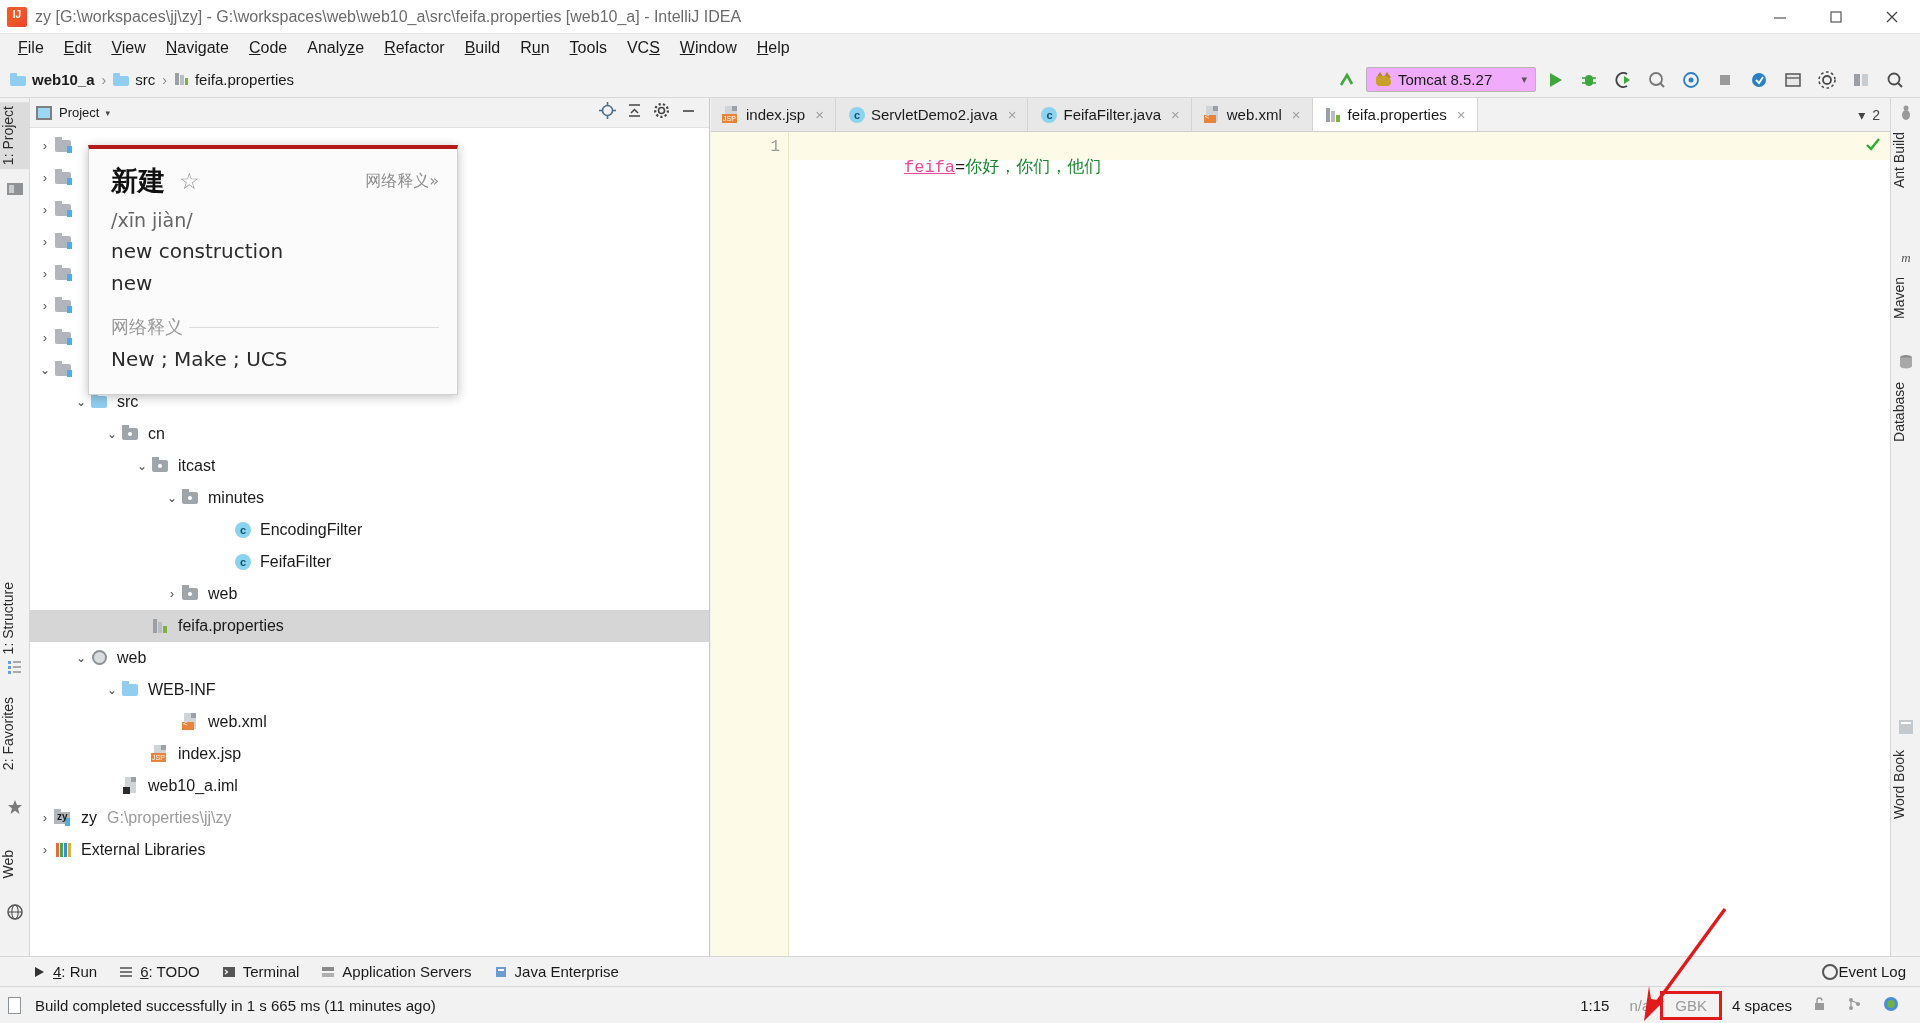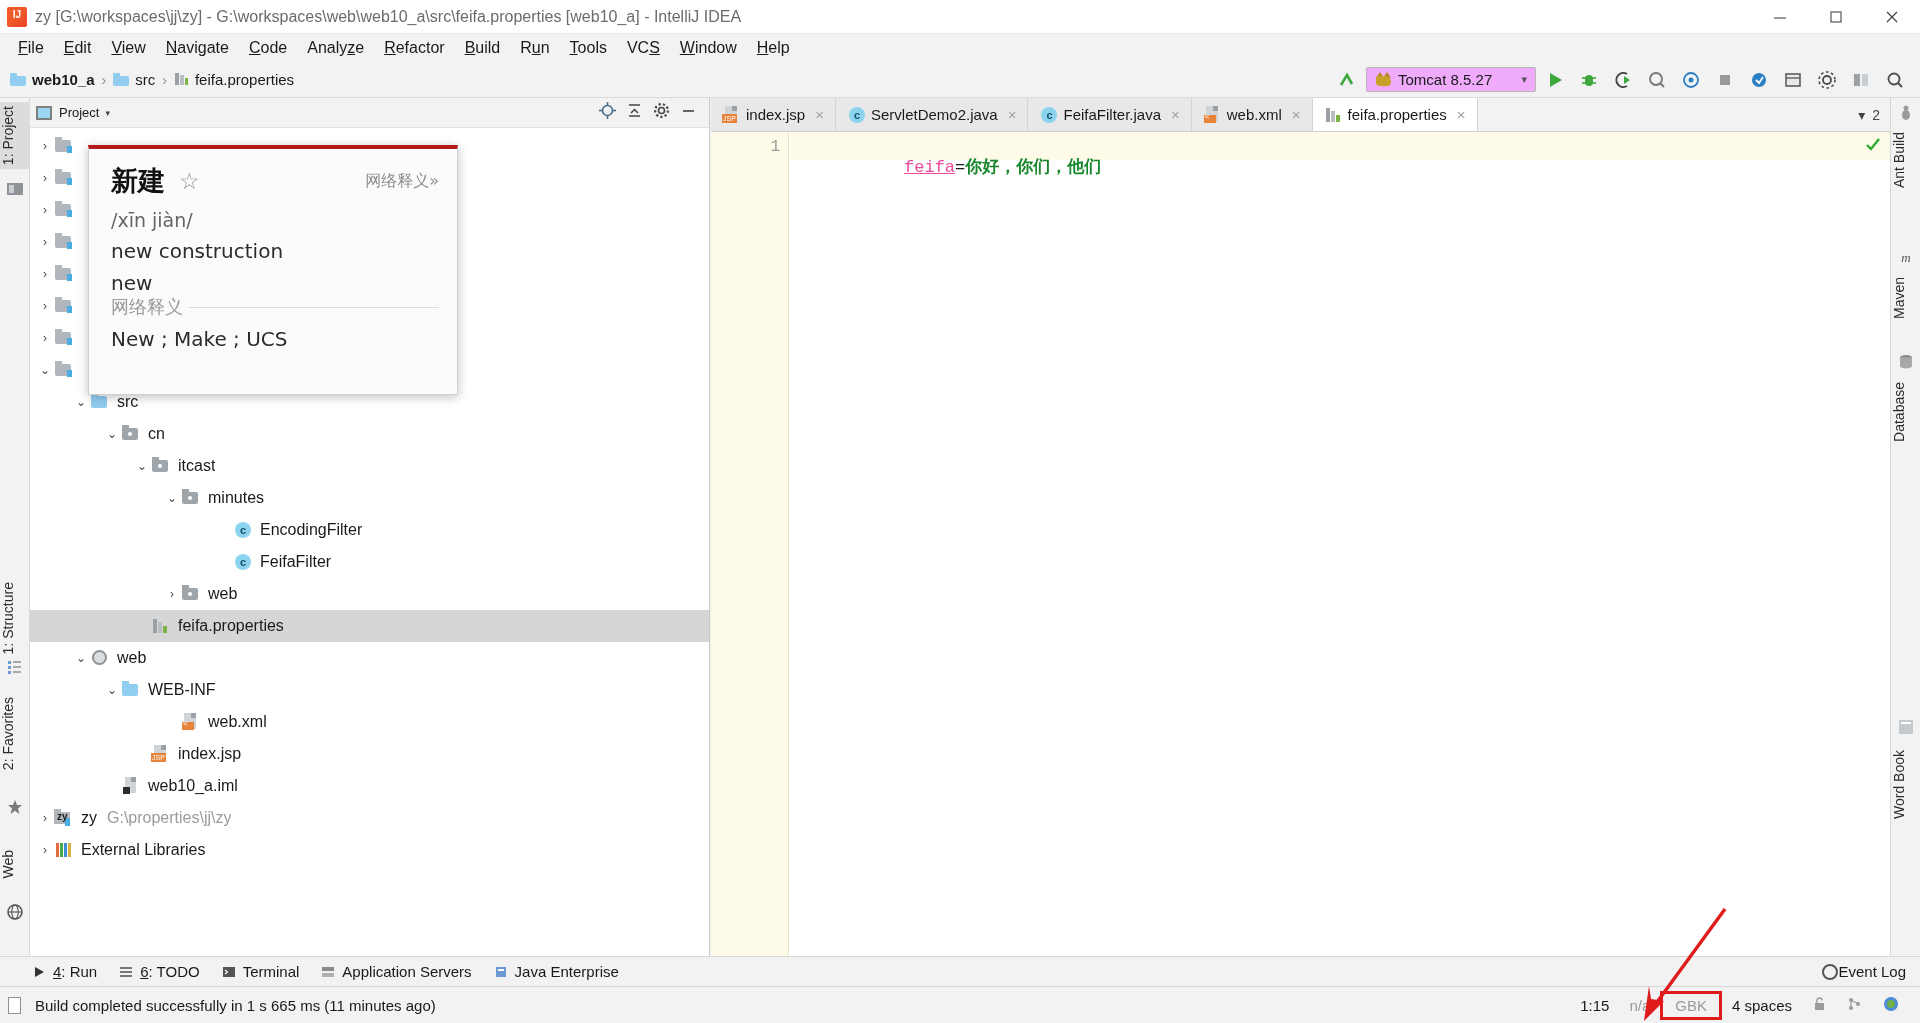--- a/index.html
+++ b/index.html
@@ -190,21 +190,21 @@
     border: 1px solid #d0d0d0; border-top: 4px solid #b51a1a;
     z-index: 40; padding: 14px 18px 10px 22px;
   }
   .dict-row1 { display: flex; align-items: center; }
   .dict-word { font-size: 27px; font-weight: bold; color: #111; font-family: "DejaVu Sans", sans-serif; }
   .dict-star { margin-left: 14px; font-size: 23px; color: #9a9a9a; }
   .dict-more { margin-left: auto; font-size: 16px; color: #8e8e8e; font-family: "DejaVu Sans", sans-serif; }
   .dict-pinyin { font-size: 19px; color: #666; margin-top: 10px; font-family: "DejaVu Sans", sans-serif; }
   .dict-def { font-size: 20px; color: #2b2b2b; margin-top: 8px; font-family: "DejaVu Sans", sans-serif; }
   .dict-sec {
-    display: flex; align-items: center;  text-align: right;
+    display: flex; align-items: center; margin-top: 20px; text-align: right;
   }
   .dict-sec-label { font-size: 18px; color: #9a9a9a; font-family: "DejaVu Sans", sans-serif; white-space: nowrap; }
   .dict-sec-line { flex: 1 1 auto; height: 1px; background: #dcdcdc; margin-left: 6px; }
   .dict-web { font-size: 20px; color: #2b2b2b; margin-top: 8px; font-family: "DejaVu Sans", sans-serif; }
 
   
   .editor-wrap {
     position: absolute; left: 711px; top: 98px; right: 30px; height: 860px; background: #ffffff;
   }
   .tabbar { height: 34px; background: #f2f2f2; display: flex; align-items: stretch; border-bottom: 1px solid #cfcfcf; }
@@ -228,21 +228,21 @@
     font-family: "Liberation Mono", monospace;
   }
   .code-area { position: absolute; left: 79px; top: 0; right: 0; bottom: 0; background: #fff; }
   .code-line-hl { position: absolute; left: 0; right: 0; top: 0; height: 28px; background: #fdfbe8; }
   .code-line {
     position: absolute; left: 12px; top: 4px; font-size: 17px;
     font-family: "Liberation Mono", monospace; white-space: pre;
   }
   .tok-key { color: #ec4899; text-decoration: underline; }
   .tok-eq  { color: #1a1a1a; }
-  .tok-val { color: #18872b; font-weight: bold; font-family: "DejaVu Sans", sans-serif; }
+  .tok-val { color: #18872b; font-weight: normal; font-family: "DejaVu Sans", sans-serif; }
   .check-mark { position: absolute; right: 8px; top: 4px; }
 
   
   .bottombar {
     position: absolute; left: 0; bottom: 37px; width: 1920px; height: 30px;
     background: #f2f2f2; display: flex; align-items: center; padding-left: 32px;
     border-top: 1px solid #d6d6d6; gap: 22px;
   }
   .bbtn { display: flex; align-items: center; gap: 7px; font-size: 15px; color: #1a1a1a; }
   .bbtn u { text-decoration: underline; }

